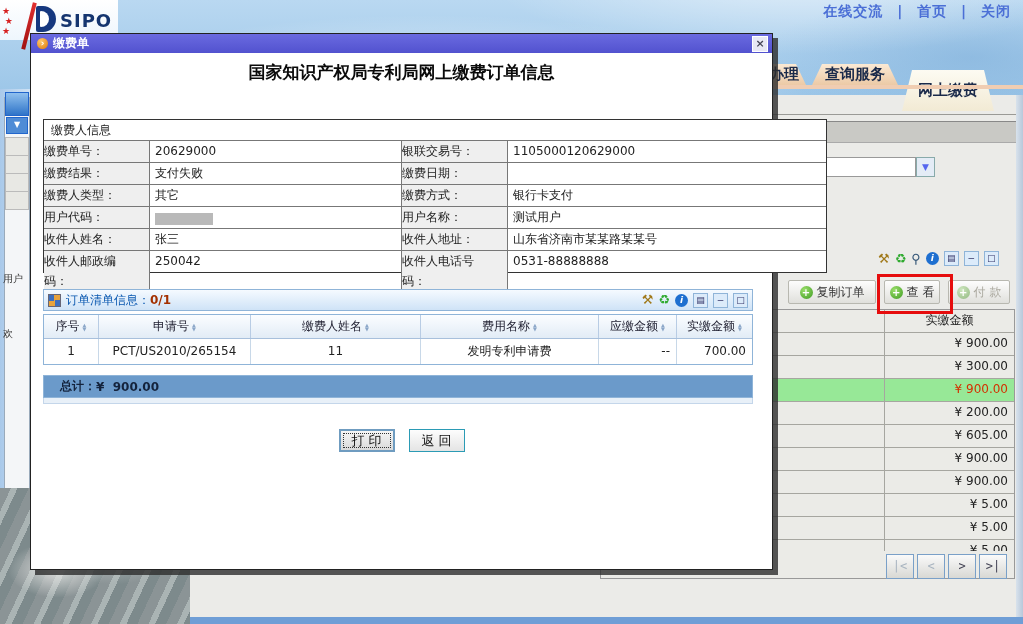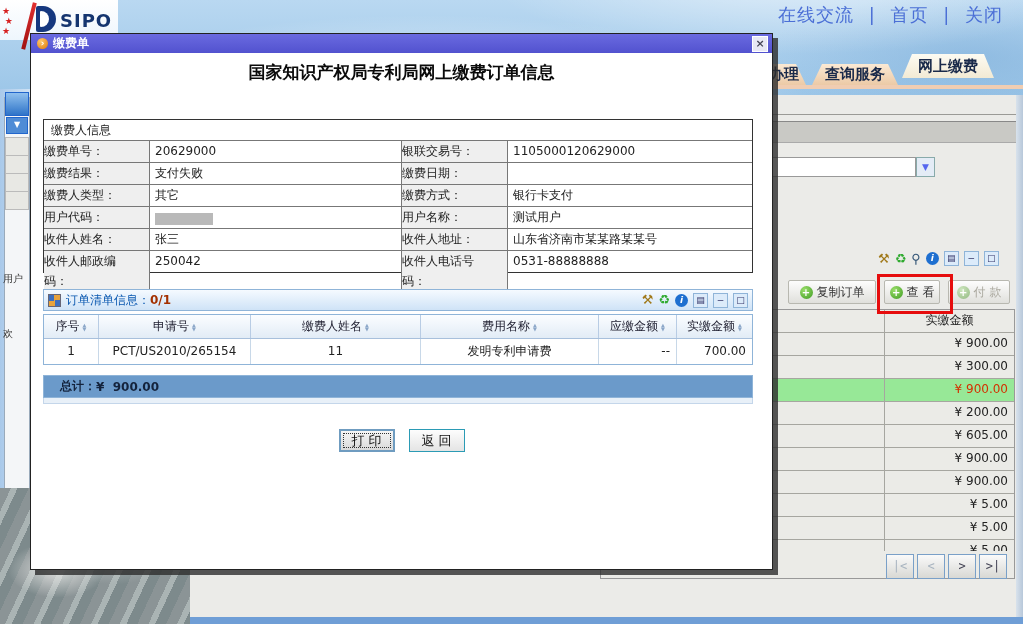--- a/index.html
+++ b/index.html
@@ -12,30 +12,30 @@
       radial-gradient(ellipse 620px 160px at 42% 120%, rgba(255,255,255,.8), rgba(255,255,255,0) 62%),
       radial-gradient(ellipse 520px 130px at 78% -25%, rgba(255,255,255,.55), rgba(255,255,255,0) 60%),
       radial-gradient(ellipse 300px 90px at 95% 60%, rgba(120,170,215,.5), rgba(255,255,255,0) 70%),
       linear-gradient(#b9d8f1,#9cc6e8);}
   .logo-pad{position:absolute;left:0;top:0;width:118px;height:40px;background:linear-gradient(#ffffff,#eef6fd);}
   .logo-stars{position:absolute;left:2px;top:6px;width:24px;height:40px;color:#d62020;font-size:9px;line-height:10px}
   .logo-streak{position:absolute;left:27px;top:2px;width:4px;height:48px;background:linear-gradient(#e03030,#a01010);transform:rotate(14deg)}
   .logo-d{position:absolute;left:36px;top:6px;width:20px;height:26px;background:#16387f;border-radius:2px 13px 13px 2px}
   .logo-d::after{content:"";position:absolute;left:4px;top:5px;width:9px;height:16px;background:#fff;border-radius:1px 8px 8px 1px}
   .logo-text{position:absolute;left:60px;top:10px;font-weight:bold;font-size:18px;letter-spacing:1px;color:#15356f}
-  .top-links{position:absolute;right:16px;top:3px;color:#4b6fd6;font-size:18px;font-weight:normal;letter-spacing:1px}
+  .top-links{position:absolute;right:8px;top:3px;color:#4b6fd6;font-size:14px;font-weight:bold;letter-spacing:1px}
   .top-links span{margin:0 4px}
   .top-links .lnk{cursor:pointer}
 
   
   .tabstrip{position:absolute;left:757px;top:85px;width:266px;height:4px;background:#f0cdb2}
   .tab{position:absolute;top:64px;height:21px;display:flex;align-items:center;justify-content:center;
     font-weight:bold;font-size:15px;color:#1a2a4a;background:linear-gradient(#fbe9d4,#eccaa6);
     clip-path:polygon(10px 0,calc(100% - 10px) 0,100% 100%,0 100%)}
-  .tab.active{top:54px;height:24px;background:linear-gradient(#fdfbf2,#f2ead4)}
+  .tab.active{top:70px;height:41px;background:linear-gradient(#fdfbf2,#f2ead4)}
 
   
   .sidebar{position:absolute;left:0;top:89px;width:30px;height:535px;background:linear-gradient(90deg,#a9c9ea,#cfe2f4)}
   .side-white{position:absolute;left:4px;top:8px;width:24px;height:420px;background:#f4f6f8;border:1px solid #9ab}
   .side-bluebox{position:absolute;left:5px;top:3px;width:22px;height:22px;background:linear-gradient(#8fc0ee,#2f74c8);border:1px solid #26c}
   .side-smbox{position:absolute;left:6px;top:28px;width:20px;height:15px;background:#4f8cd6;border:1px solid #26c;color:#fff;font-size:8px;text-align:center;line-height:14px}
   .side-cell{position:absolute;left:5px;width:22px;height:17px;background:#e8e8e4;border:1px solid #bbb}
   .side-frag{position:absolute;left:3px;color:#333;font-size:10px;white-space:nowrap}
 
   
@@ -86,21 +86,21 @@
   .dialog{position:absolute;left:30px;top:33px;width:743px;height:537px;background:#fff;border:1px solid #222;
     box-shadow:5px 5px 0 rgba(45,45,45,.8);z-index:10;box-sizing:border-box}
   .titlebar{position:absolute;left:0;top:0;width:100%;height:19px;background:linear-gradient(#6a6ae0,#5252cf);
     display:flex;align-items:center;color:#fff;font-weight:bold;font-size:12px}
   .bullet{display:inline-block;width:11px;height:11px;border-radius:50%;background:radial-gradient(circle at 35% 30%,#ffc86a,#e07808);
     color:#fff;font-size:9px;line-height:10px;text-align:center;margin:0 5px 0 6px;font-weight:bold}
   .closebox{position:absolute;right:4px;top:2px;width:14px;height:14px;background:#e8e8f4;border:1px solid #fff;
     color:#445;font-size:11px;font-weight:bold;text-align:center;line-height:13px;cursor:pointer}
   .heading{position:absolute;left:0;top:27px;width:100%;text-align:center;font-size:17px;font-weight:bold;color:#0a0a0a}
 
-  .ptable{position:absolute;left:12px;top:85px;width:710px;border:1px solid #333;background:#fff;box-sizing:border-box}
+  .ptable{position:absolute;left:12px;top:85px;width:784px;border:1px solid #333;background:#fff;box-sizing:border-box}
   .ptitle{height:20px;line-height:20px;padding-left:7px;background:#fff}
   .prow{display:grid;grid-template-columns:106px 252px 106px 1fr;height:21px;line-height:20px;border-top:1px solid #777}
   .pl{background:#efefef;text-align:left;padding-right:19px;border-right:1px solid #777}
   .pv{padding-left:5px;border-right:1px solid #777;overflow:hidden;white-space:nowrap}
   .pv.last{border-right:none}
   .redact{display:inline-block;width:58px;height:12px;background:#b9b9b9;vertical-align:middle;margin-top:3px}
 
   .ohdr{position:absolute;left:12px;top:255px;width:710px;height:22px;box-sizing:border-box;
     background:linear-gradient(#f5faff,#cfe3f7);border:1px solid #8fb4d8;display:flex;align-items:center}
   .grid-ic{width:11px;height:11px;margin:0 5px 0 4px;background:conic-gradient(#e8a33d 0 25%,#3d6fbe 0 50%,#e8a33d 0 75%,#3d6fbe 0);border:1px solid #667}

